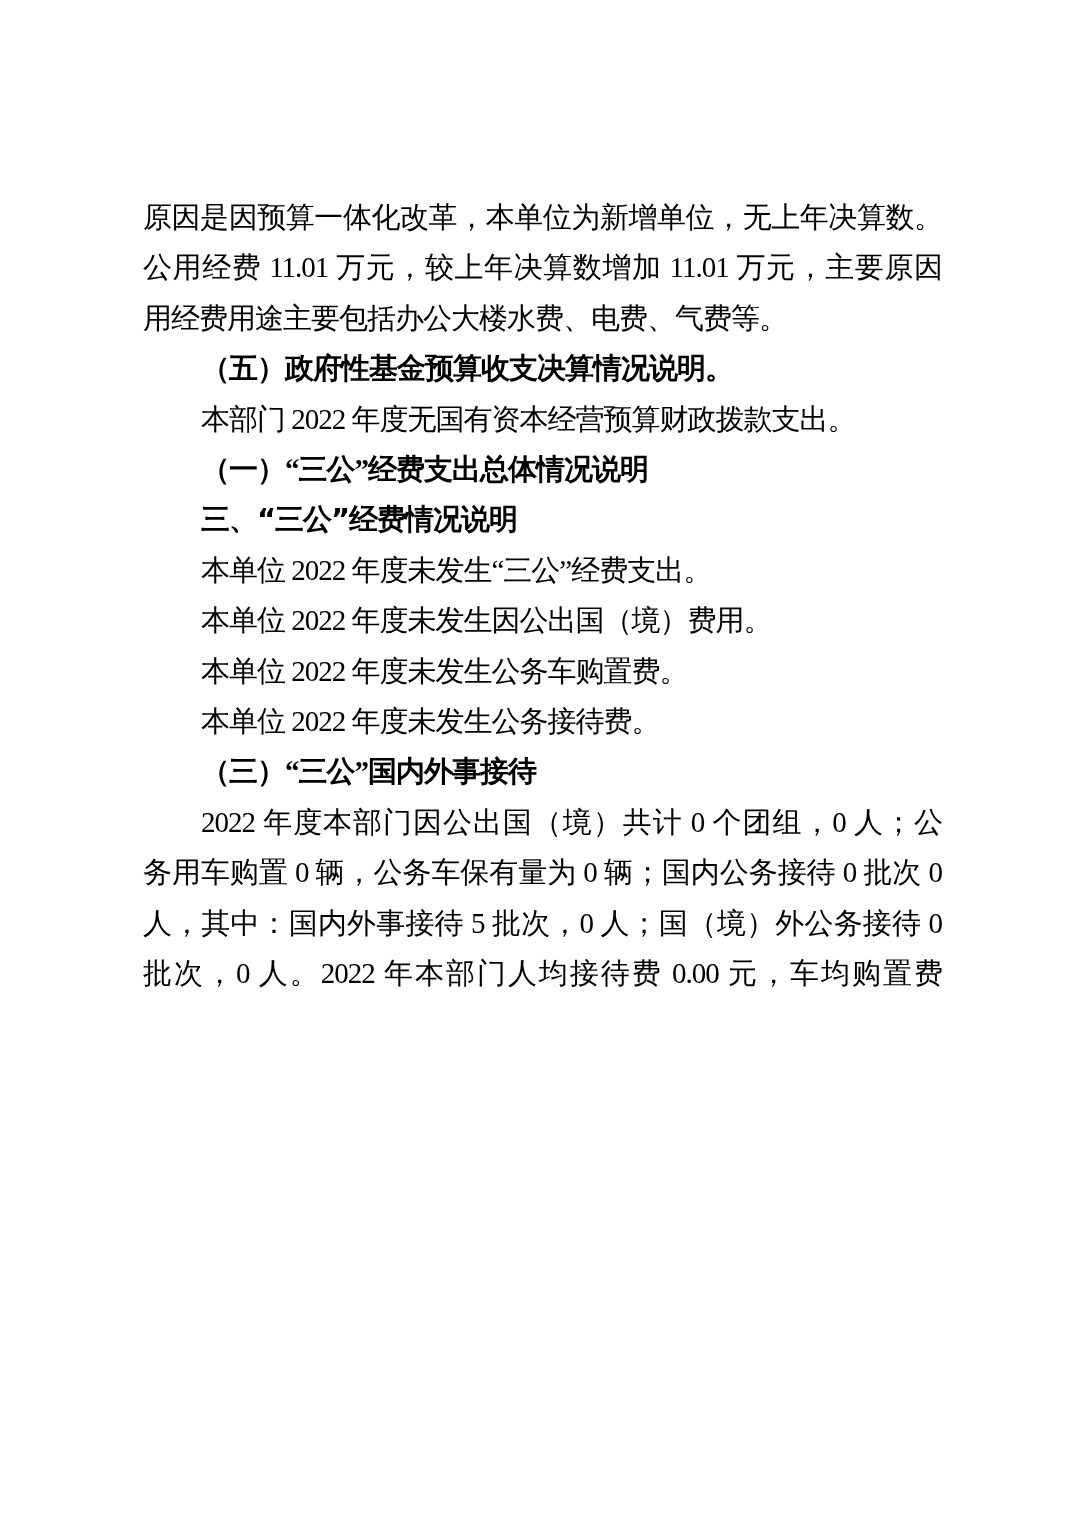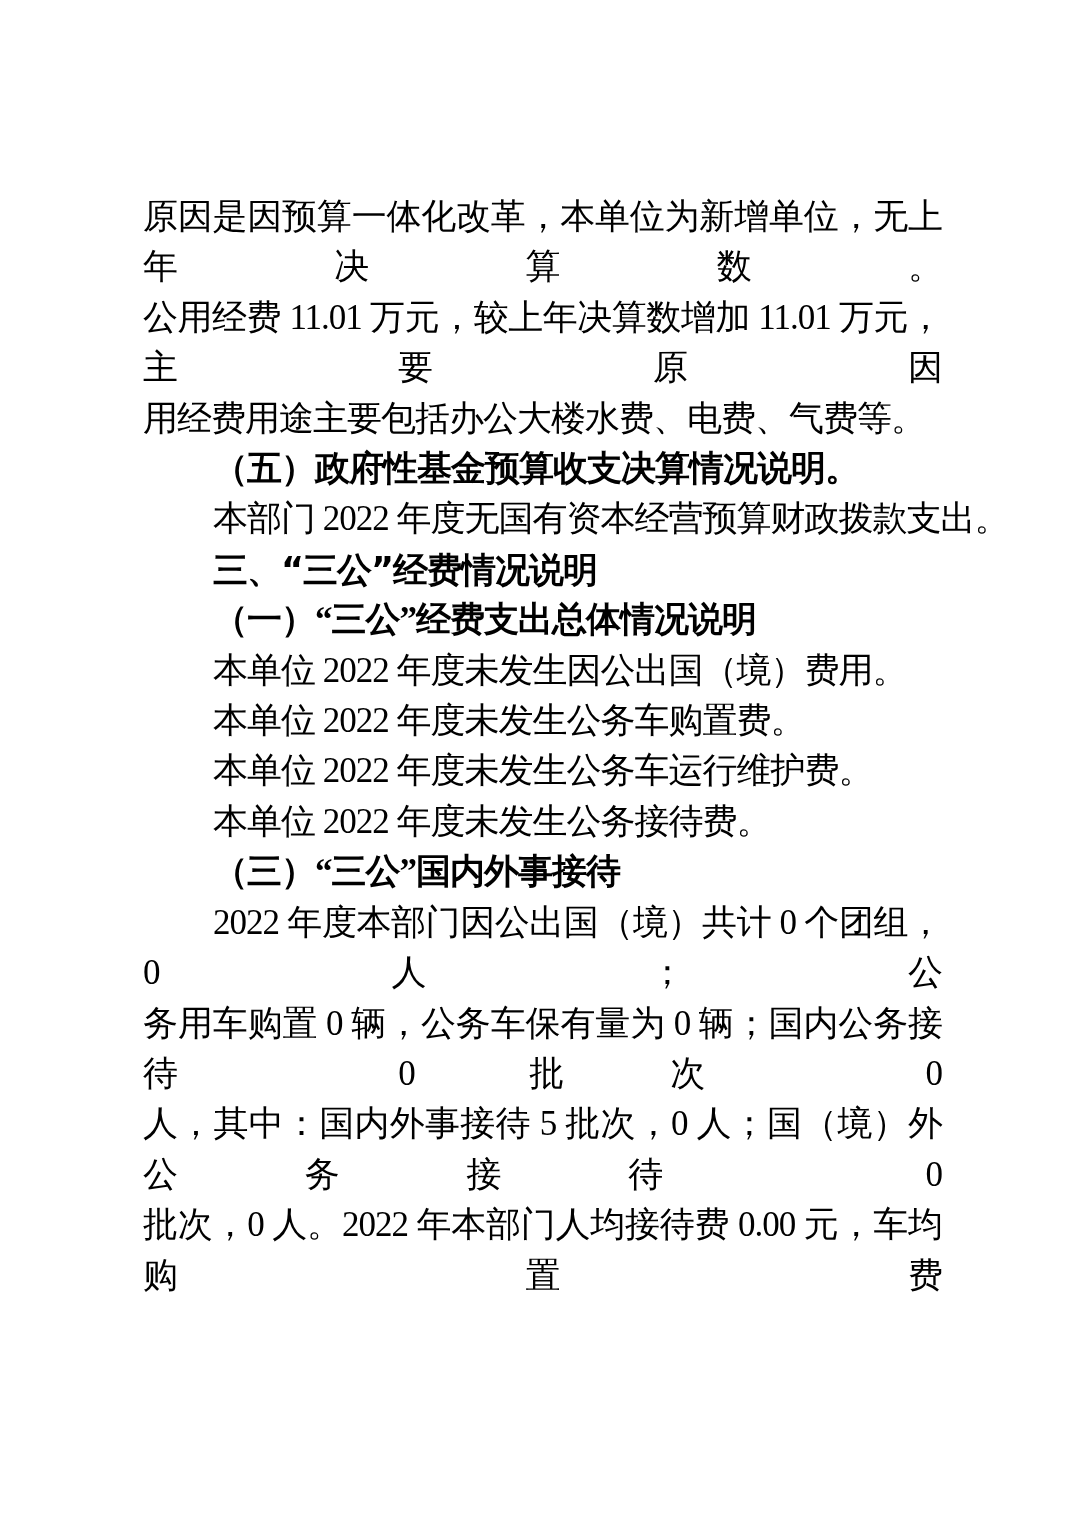--- a/index.html
+++ b/index.html
@@ -14,21 +14,21 @@
     background: #ffffff;
     color: #000000;
     font-family: "Liberation Serif", "DejaVu Serif", serif;
     overflow: hidden;
   }
   .content {
     position: absolute;
     left: 143px;
     top: 192px;
     width: 799px;
-    font-size: 35px;
+    font-size: 29px;
     line-height: 50.4px;
     letter-spacing: -1px;
   }
   .ln {
     text-align: justify;
     text-align-last: left;
     white-space: nowrap;
   }
   .ln.full {
     text-align-last: justify;
@@ -50,27 +50,27 @@
     <div>
       <div class="ln full">原因是因预算一体化改革，本单位为新增单位，无上年决算数。</div>
       <div class="ln full">公用经费 11.01 万元，较上年决算数增加 11.01 万元，主要原因</div>
       <div class="ln">用经费用途主要包括办公大楼水费、电费、气费等。</div>
     </div>
 
     <div class="ln ind h">（五）政府性基金预算收支决算情况说明。</div>
 
     <div class="ln ind">本部门 2022 年度无国有资本经营预算财政拨款支出。</div>
 
+    <div class="ln ind h">（一）“三公”经费支出总体情况说明</div>
+
     <div class="ln ind hei">三、“三公”经费情况说明</div>
-
-    <div class="ln ind h">（一）“三公”经费支出总体情况说明</div>
+    <div class="ln ind">本单位 2022 年度未发生“三公”经费支出。</div>
 
     <div class="ln ind">本单位 2022 年度未发生因公出国（境）费用。</div>
     <div class="ln ind">本单位 2022 年度未发生公务车购置费。</div>
-    <div class="ln ind">本单位 2022 年度未发生公务车运行维护费。</div>
     <div class="ln ind">本单位 2022 年度未发生公务接待费。</div>
 
     <div class="ln ind h">（三）“三公”国内外事接待</div>
 
     <div>
       <div class="ln ind full">2022 年度本部门因公出国（境）共计 0 个团组，0 人；公</div>
       <div class="ln full">务用车购置 0 辆，公务车保有量为 0 辆；国内公务接待 0 批次 0</div>
       <div class="ln full">人，其中：国内外事接待 5 批次，0 人；国（境）外公务接待 0</div>
       <div class="ln full">批次，0 人。2022 年本部门人均接待费 0.00 元，车均购置费</div>
     </div>

